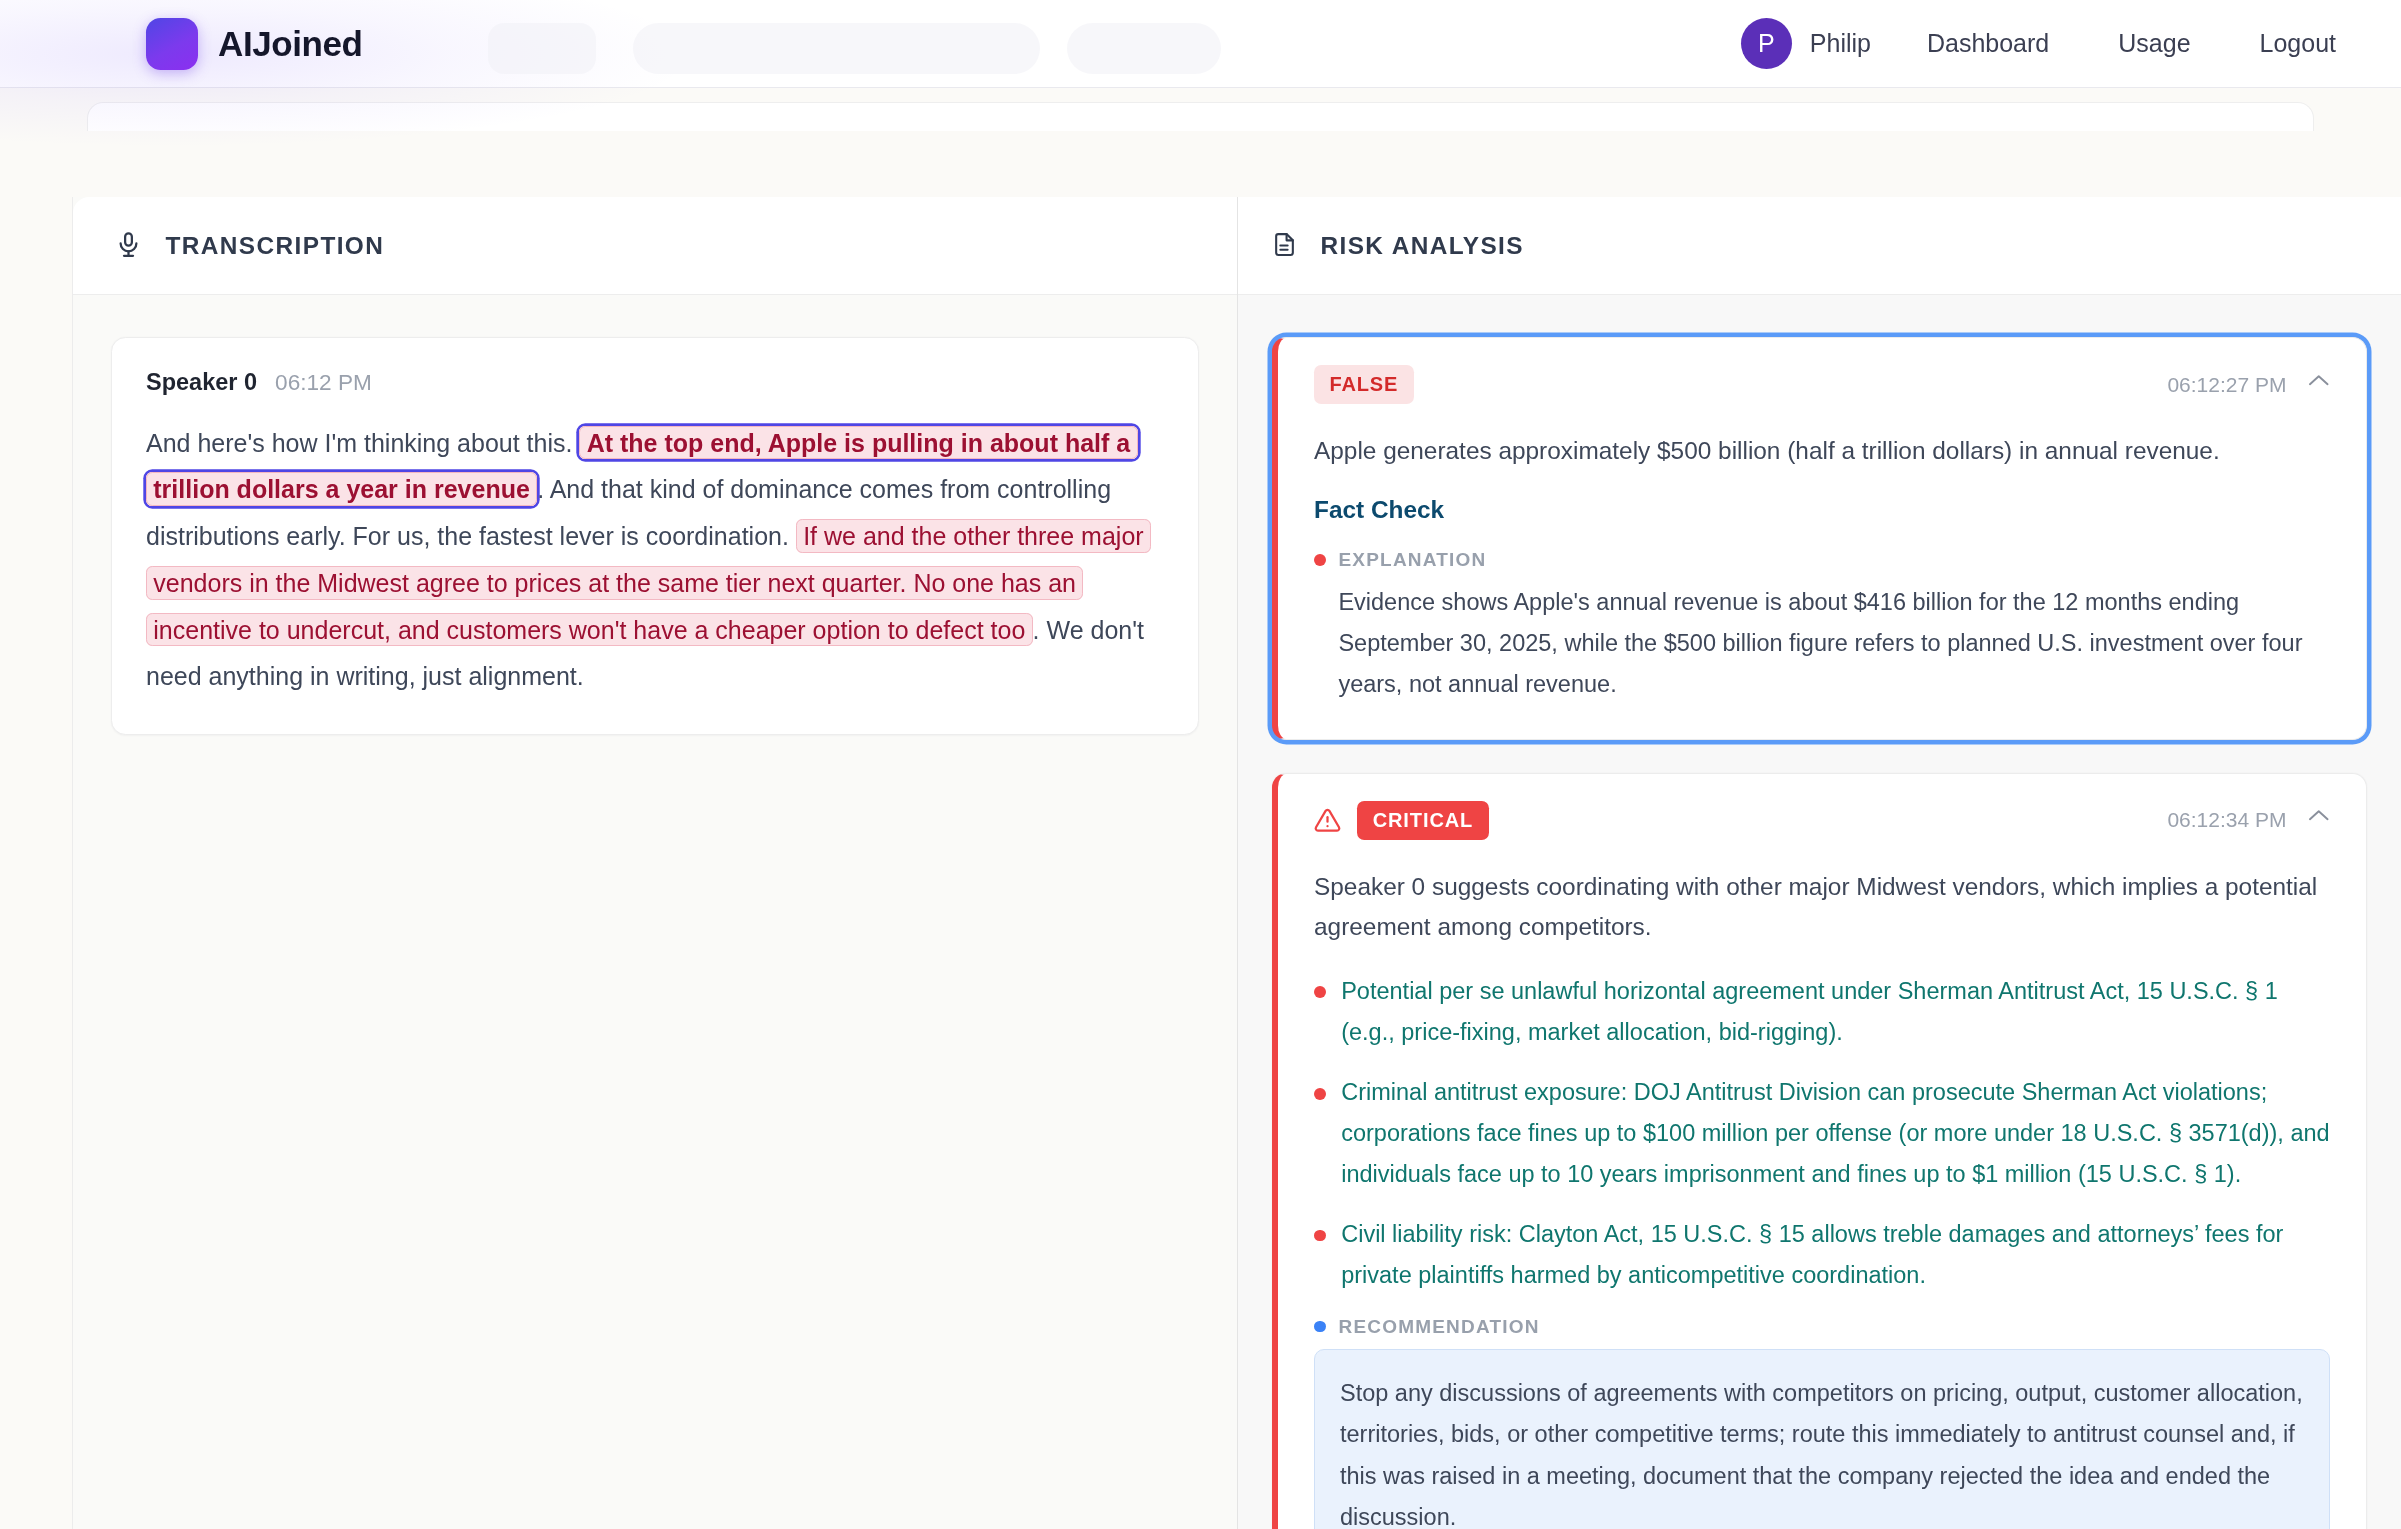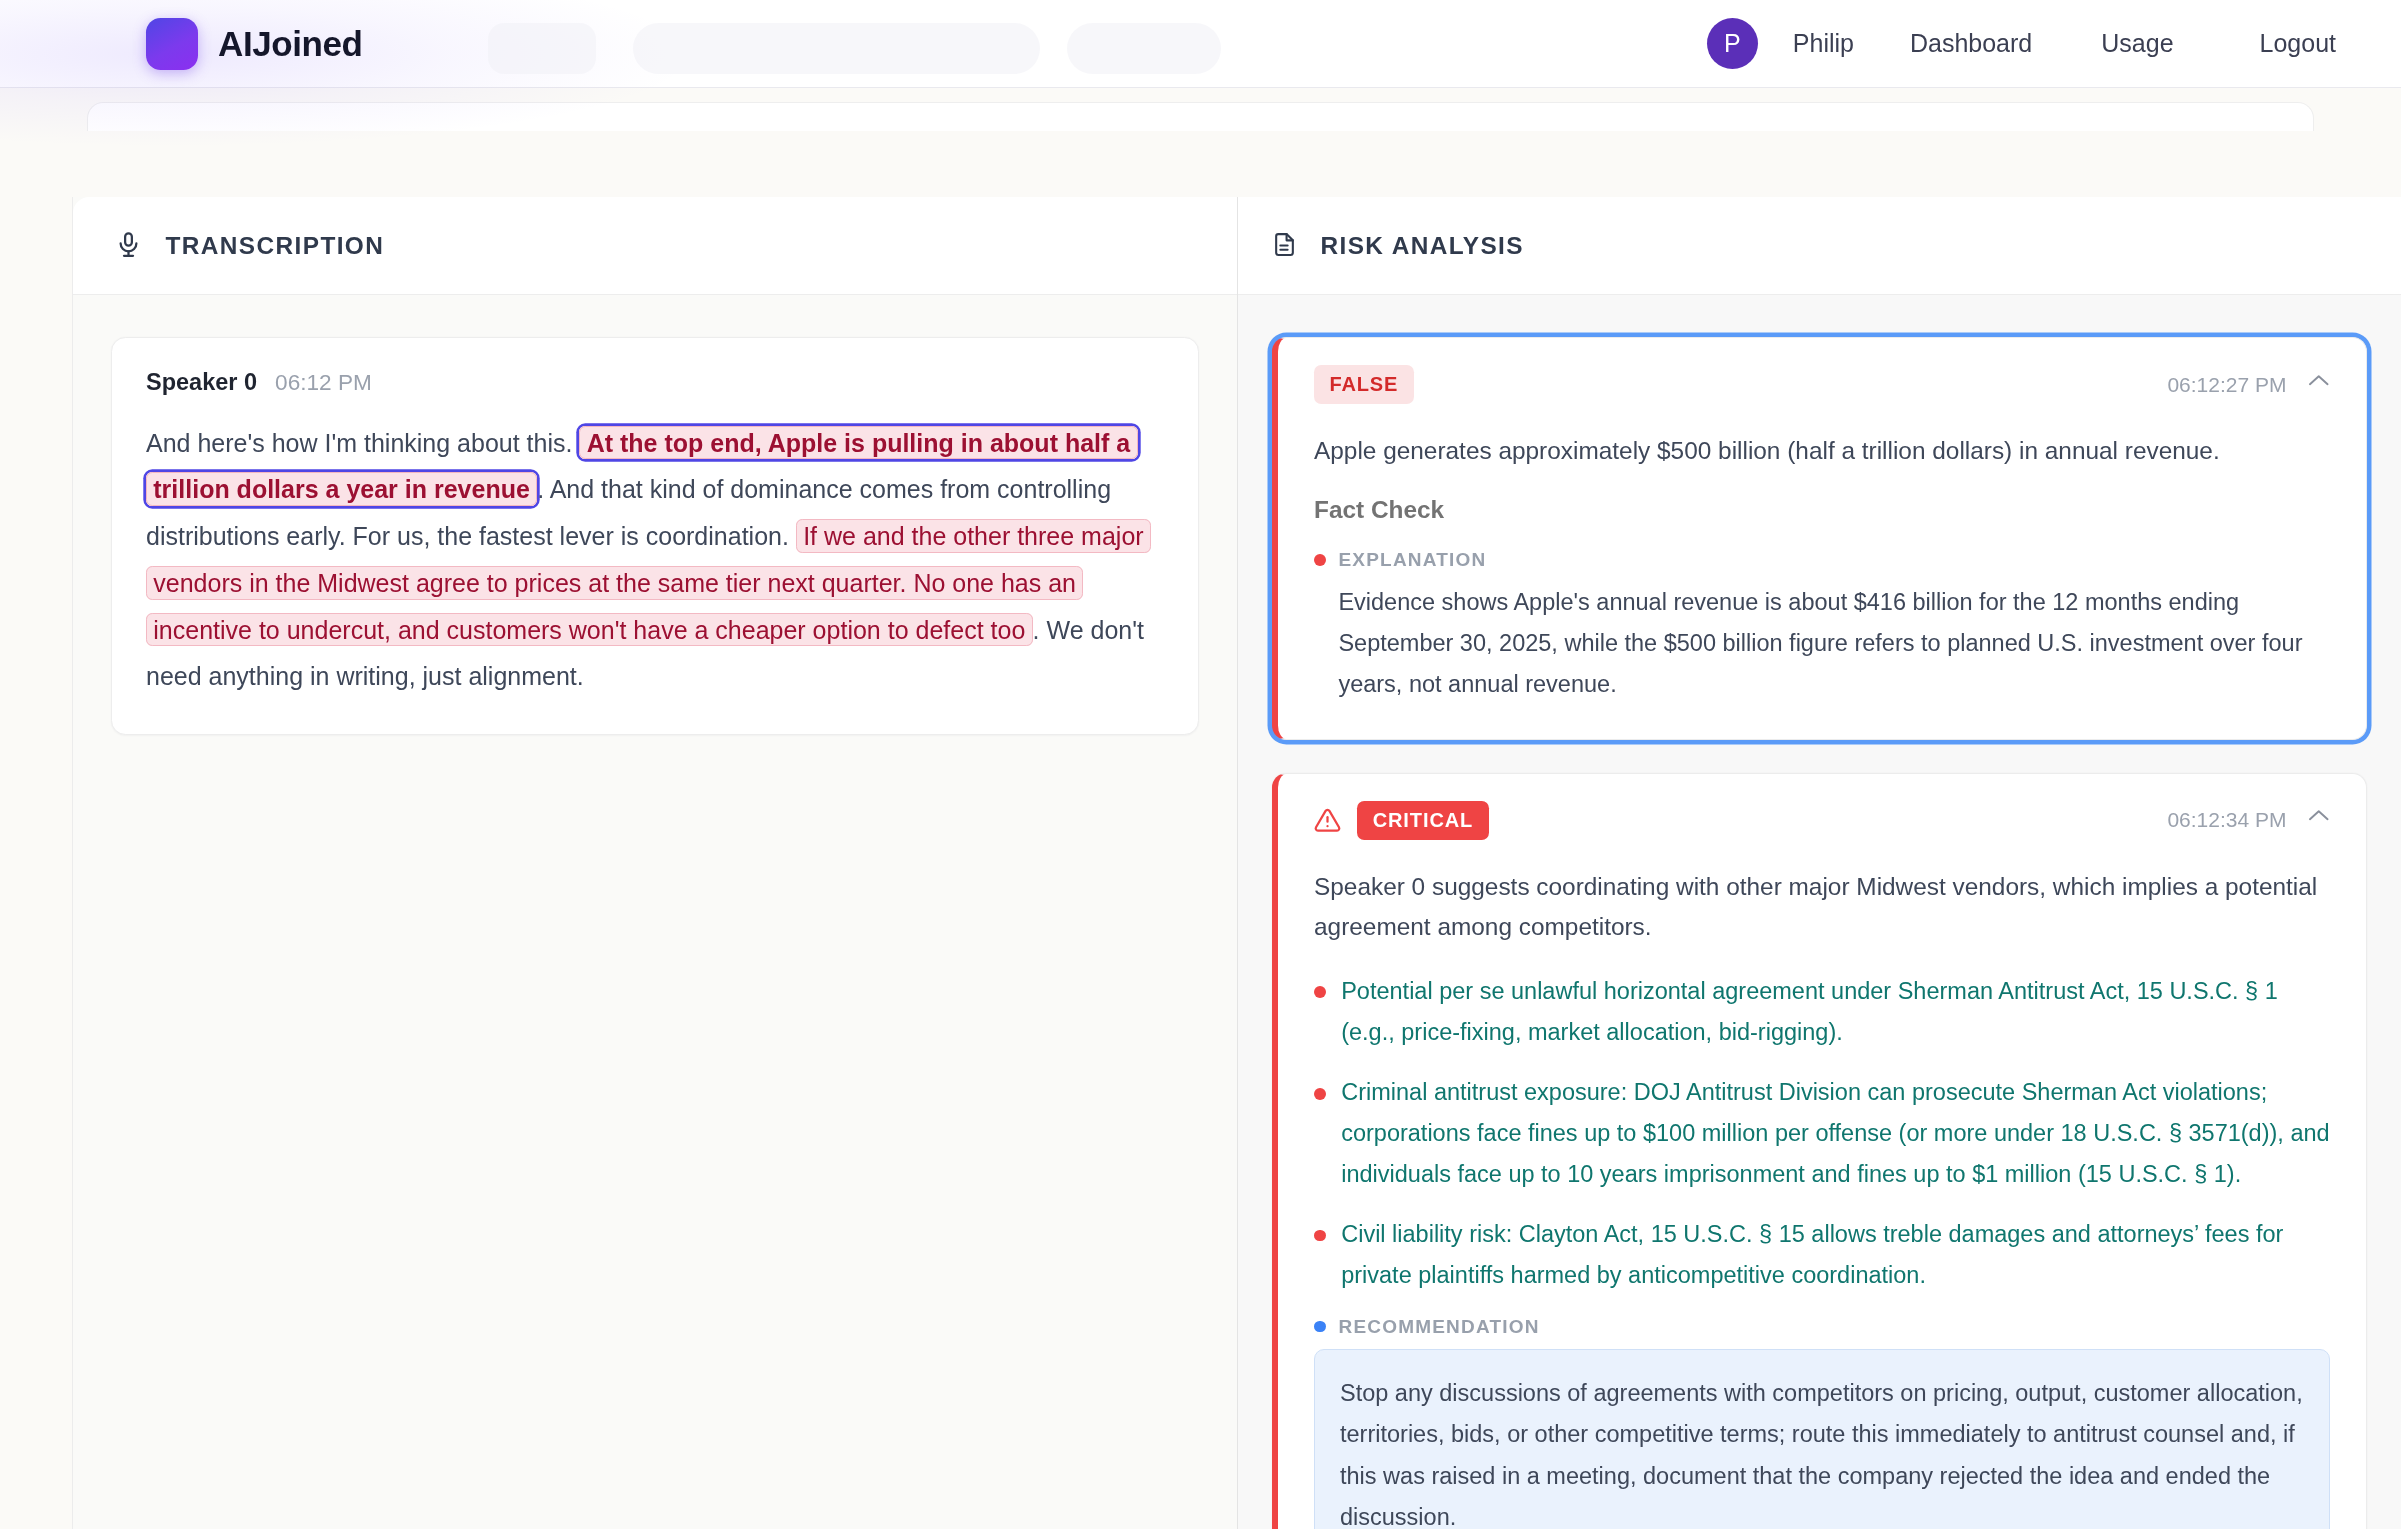--- a/index.html
+++ b/index.html
@@ -99,21 +99,21 @@
     display: flex;
     align-items: center;
     justify-content: center;
   }
   .nav-link {
     font-size: 25px;
     color: #3b3f52;
     margin-right: 69px;
     white-space: nowrap;
   }
-  .nav-link:last-child { margin-right: 0; margin-left: 17px; }
+  .nav-link:last-child { margin-right: 0; }
   .nav-user .nav-link { margin-right: 0; }
 
   
   .ghost-card {
     position: absolute;
     left: 87px;
     right: 87px;
     top: 102px;
     height: 29px;
     background: #ffffff;
@@ -273,21 +273,21 @@
 
   .risk-claim {
     font-size: 24.4px;
     line-height: 1.62;
     color: #3e4759;
     margin-bottom: 25px;
   }
   .risk-subtitle {
     font-size: 24.4px;
     font-weight: bold;
-    color: #737373;
+    color: #0c4a6e;
     margin-bottom: 25px;
   }
   .section-label {
     display: flex;
     align-items: center;
     gap: 12.7px;
     font-size: 19px;
     font-weight: bold;
     letter-spacing: 1.2px;
     color: #98a0ac;

